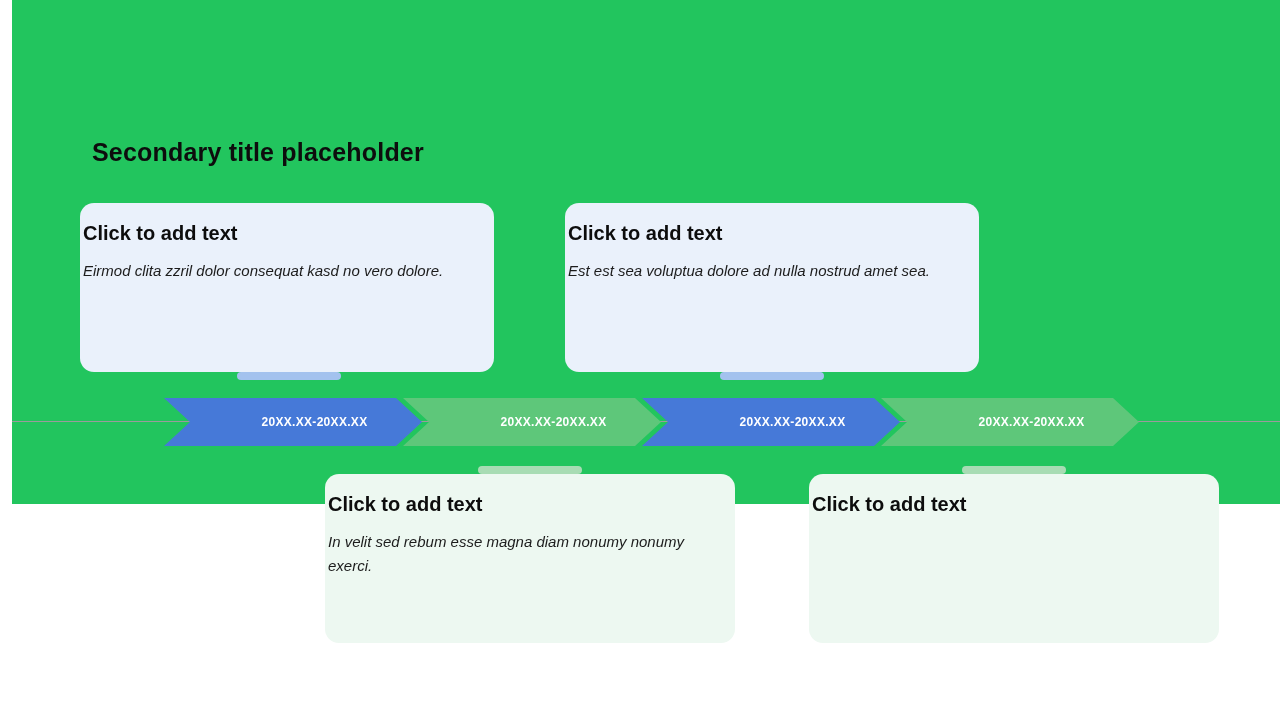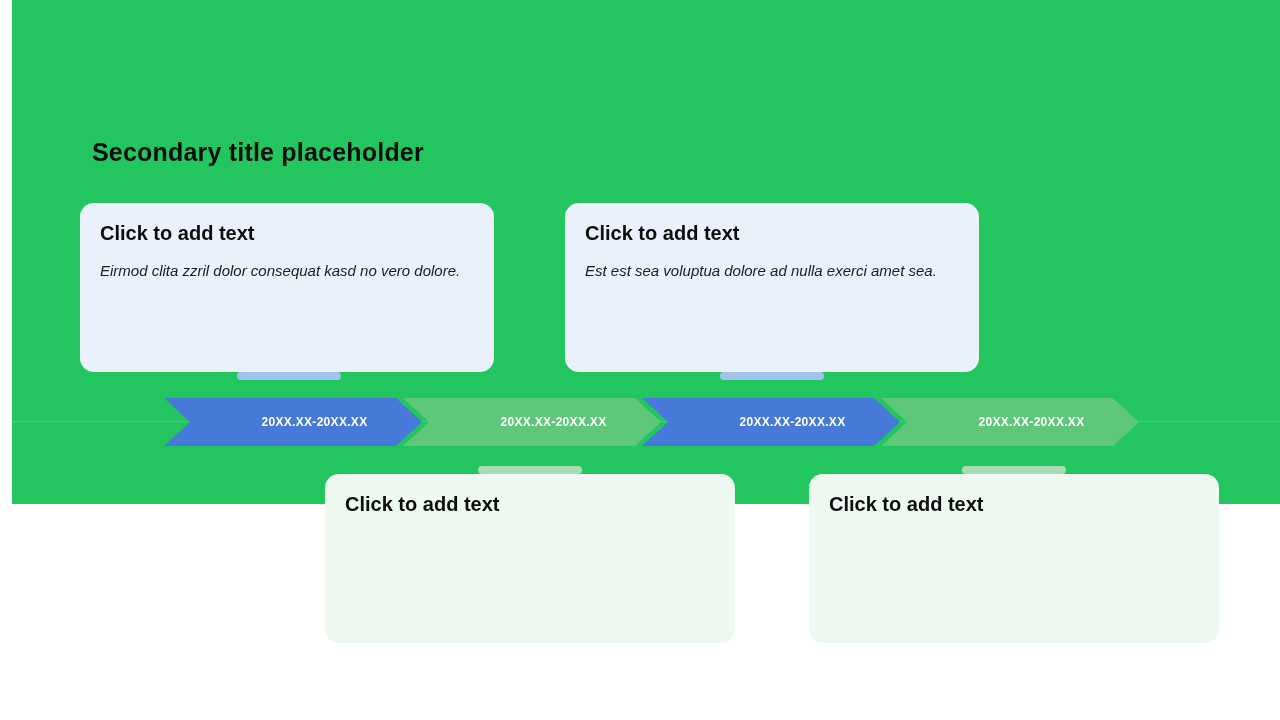--- a/index.html
+++ b/index.html
@@ -22,21 +22,21 @@
     left: 80px; top: 138px;
     font-size: 25px;
     font-weight: bold;
     color: #0d0d0d;
     letter-spacing: 0.2px;
   }
   .card {
     position: absolute;
     height: 169px;
     border-radius: 14px;
-    padding: 19px 20px;
+    padding: 19px 3px;
   }
   .card.blue { background: #eaf1fb; }
   .card.green { background: #edf8f1; }
   .card-top-1 { left: 68px;  top: 203px; width: 414px; }
   .card-top-2 { left: 553px; top: 203px; width: 414px; }
   .card-bot-1 { left: 313px; top: 474px; width: 410px; }
   .card-bot-2 { left: 797px; top: 474px; width: 410px; }
   .card h3 {
     font-size: 20px;
     font-weight: bold;
@@ -102,21 +102,21 @@
 <div class="slide">
 
   <div class="slide-title">Secondary title placeholder</div>
 
   <div class="card blue card-top-1">
     <h3>Click to add text</h3>
     <p>Eirmod clita zzril dolor consequat kasd no vero dolore.</p>
   </div>
   <div class="card blue card-top-2">
     <h3>Click to add text</h3>
-    <p>Est est sea voluptua dolore ad nulla exerci amet sea.</p>
+    <p>Est est sea voluptua dolore ad nulla nostrud amet sea.</p>
   </div>
 
   <div class="connector blue conn-1"></div>
   <div class="connector blue conn-2"></div>
   <div class="connector green conn-3"></div>
   <div class="connector green conn-4"></div>
 
   <div class="timeline-line"></div>
 
   <div class="arrows">
@@ -129,18 +129,19 @@
     <div class="arrow-seg blue">
       <span class="arrow-label">20XX.XX-20XX.XX</span>
     </div>
     <div class="arrow-seg green">
       <span class="arrow-label">20XX.XX-20XX.XX</span>
     </div>
   </div>
 
   <div class="card green card-bot-1">
     <h3>Click to add text</h3>
+    <p>In velit sed rebum esse magna diam nonumy nonumy exerci.</p>
   </div>
   <div class="card green card-bot-2">
     <h3>Click to add text</h3>
   </div>
 
 </div>
 
 </body></html>

